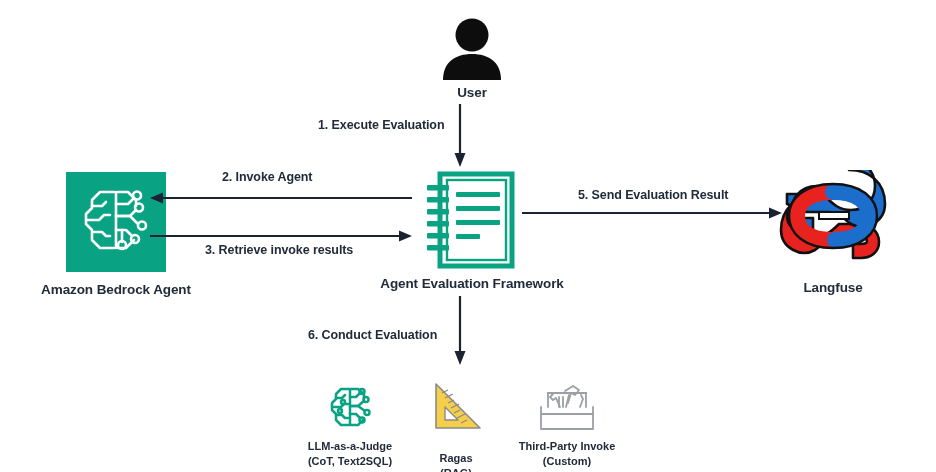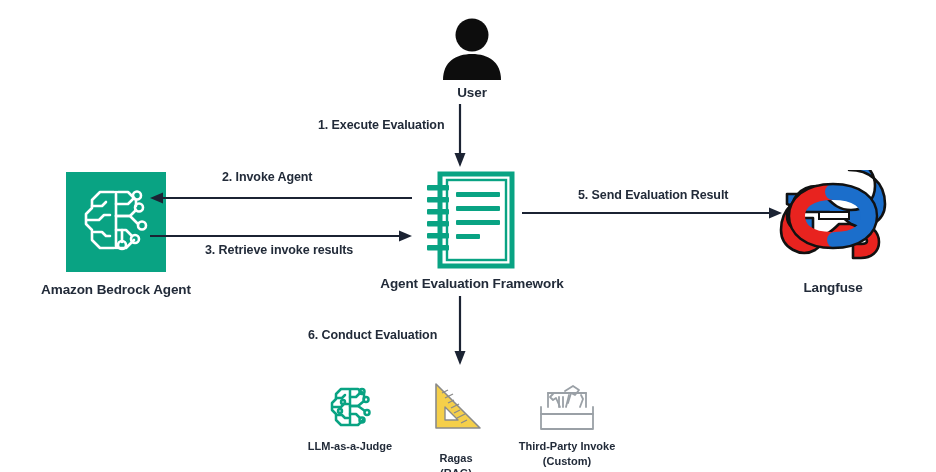--- a/index.html
+++ b/index.html
@@ -218,20 +218,21 @@
           <circle cx="74" cy="19" r="5"></circle>
           <circle cx="82" cy="35" r="5"></circle>
           <circle cx="84" cy="61" r="5"></circle>
           <circle cx="74" cy="76" r="5"></circle>
           <circle cx="36" cy="40" r="4"></circle>
           <circle cx="30" cy="58" r="4"></circle>
         </g>
       </svg>
     </div>
     <div class="tool-caption" style="margin-top:7px;">LLM-as-a-Judge</div>
+    <div class="tool-caption">(CoT, Text2SQL)</div>
   </div>
 
   <div class="node" style="left:418px; top:382px; width:76px;">
     <div style="height:50px;display:flex;justify-content:center;align-items:center;">
       <svg width="58" height="52" viewBox="0 0 58 52">
         <polygon points="9,3 9,47 53,47" fill="#f5cf4a" stroke="#8a8a8a" stroke-width="1.6" stroke-linejoin="round"></polygon>
         <polygon points="18,26 18,39 31,39" fill="#ffffff" stroke="#8a8a8a" stroke-width="1.4" stroke-linejoin="round"></polygon>
         <g stroke="#8a8a8a" stroke-width="1.3">
           <line x1="15" y1="12" x2="21" y2="9"></line>
           <line x1="18" y1="17" x2="26" y2="13"></line>

